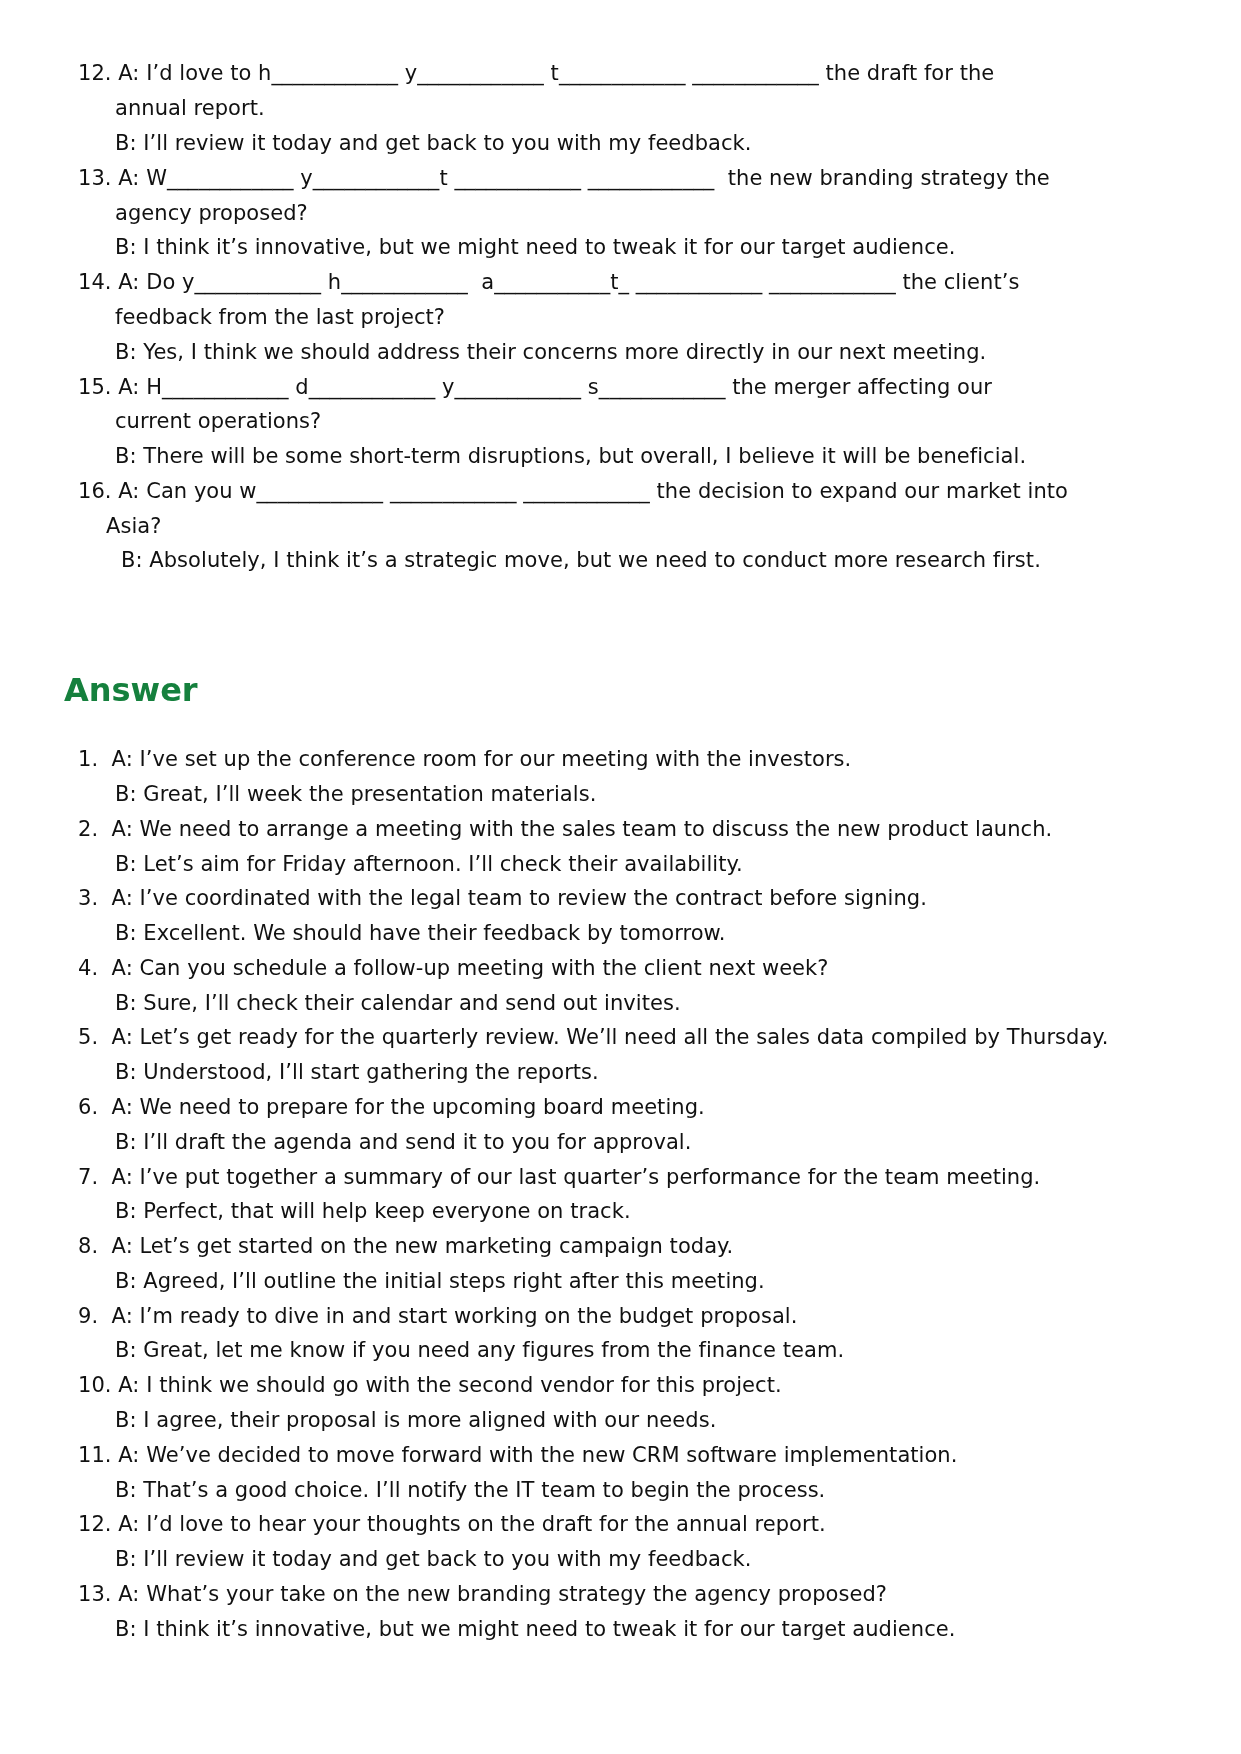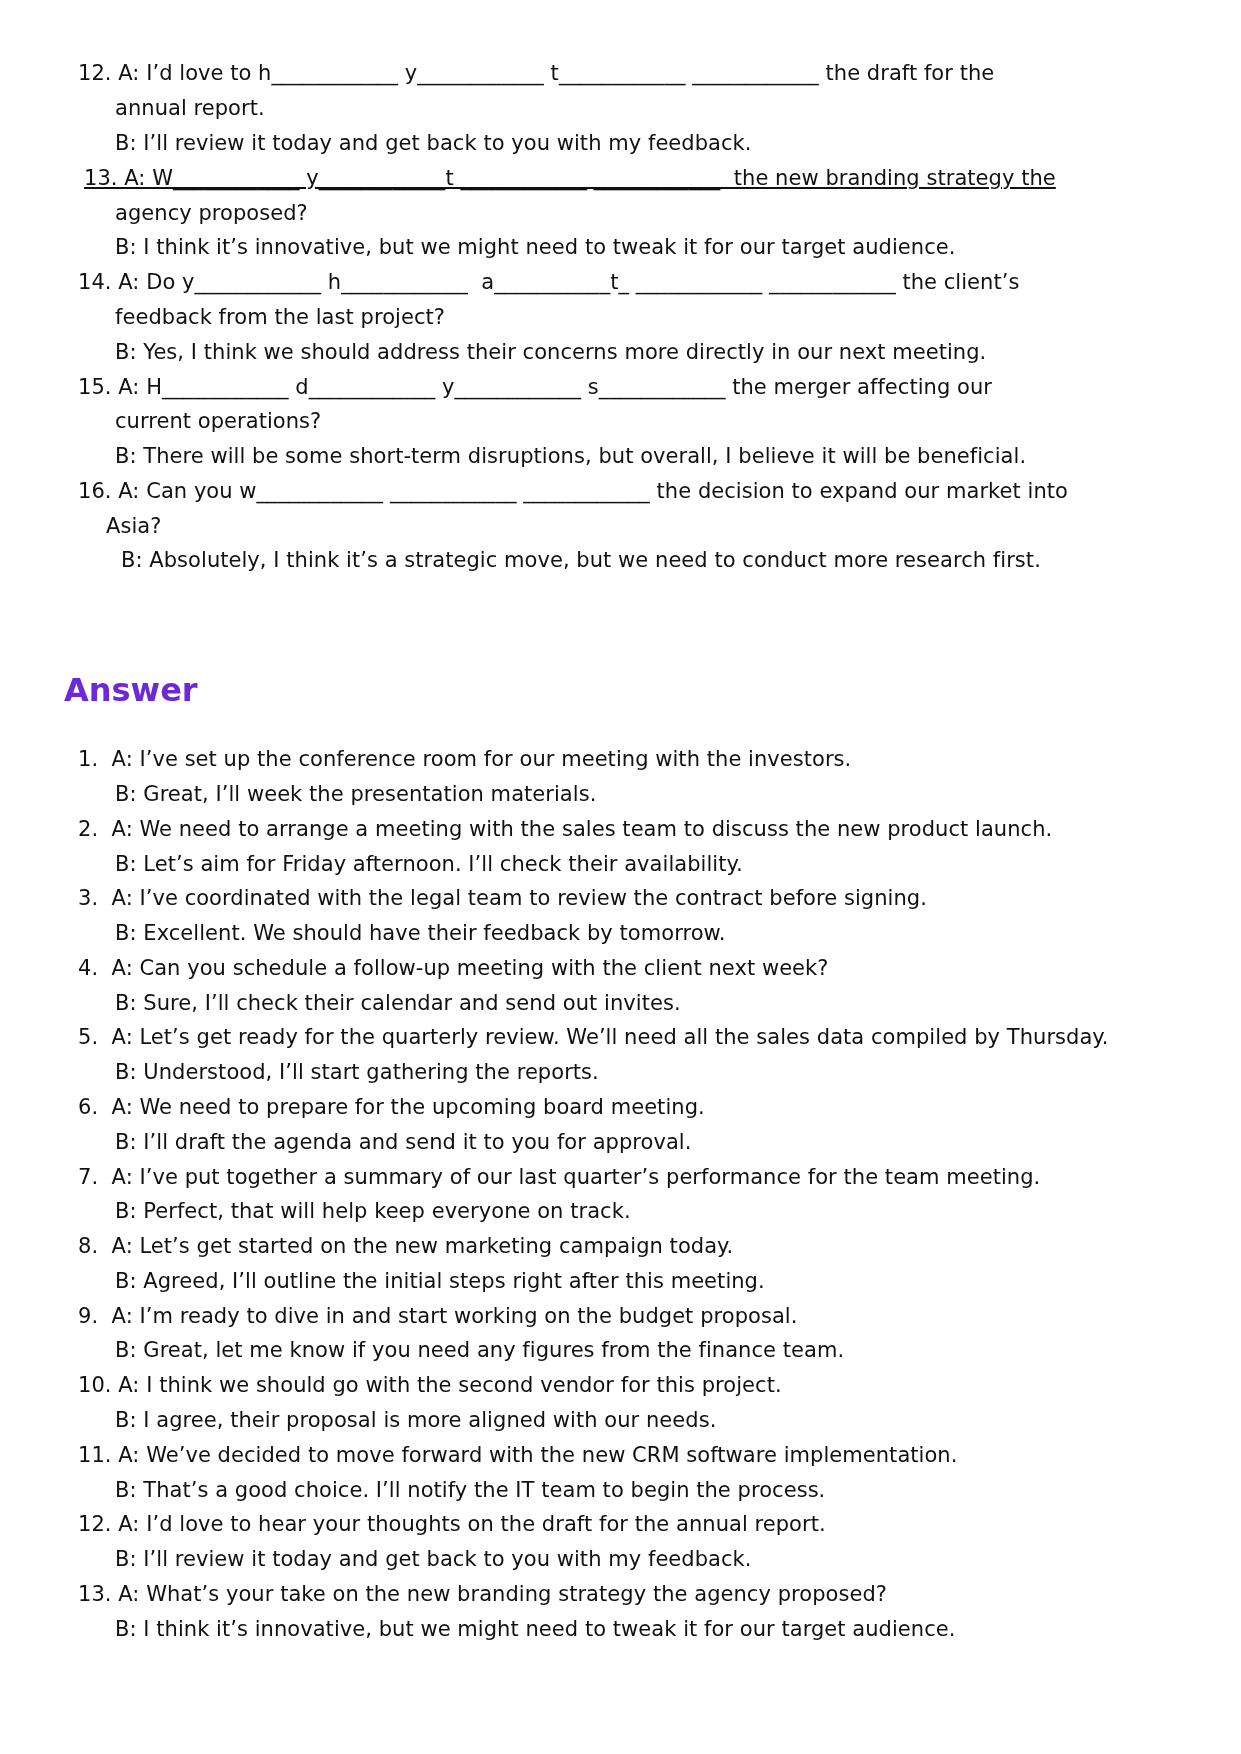--- a/index.html
+++ b/index.html
@@ -31,36 +31,36 @@
       height: 26px;
       letter-spacing: 0.05px;
     }
     .heading {
       position: absolute;
       left: 56px;
       top: 670px;
       font-size: 32px;
       font-weight: bold;
       line-height: 40px;
-      color: #6d28d9;
+      color: #15803d;
       font-family: "DejaVu Sans", sans-serif;
     }
   </style>
 </head>
 <body>
 
 <div class="page">
 
   <div>
 
     <div class="line" style="left:70px; top:60px;">12. A: I’d love to h____________ y____________ t____________ ____________ the draft for the</div>
     <div class="line" style="left:107px; top:95px;">annual report.</div>
     <div class="line" style="left:107px; top:130px;">B: I’ll review it today and get back to you with my feedback.</div>
 
-    <div class="line" style="left:76px; top:165px;text-decoration:underline;">13. A: W____________ y____________t ____________ ____________  the new branding strategy the</div>
+    <div class="line" style="left:70px; top:165px;">13. A: W____________ y____________t ____________ ____________  the new branding strategy the</div>
     <div class="line" style="left:107px; top:200px;">agency proposed?</div>
     <div class="line" style="left:107px; top:234px;">B: I think it’s innovative, but we might need to tweak it for our target audience.</div>
 
     <div class="line" style="left:70px; top:269px;">14. A: Do y____________ h____________  a___________t_ ____________ ____________ the client’s</div>
     <div class="line" style="left:107px; top:304px;">feedback from the last project?</div>
     <div class="line" style="left:107px; top:339px;">B: Yes, I think we should address their concerns more directly in our next meeting.</div>
 
     <div class="line" style="left:70px; top:374px;">15. A: H____________ d____________ y____________ s____________ the merger affecting our</div>
     <div class="line" style="left:107px; top:408px;">current operations?</div>
     <div class="line" style="left:107px; top:443px;">B: There will be some short-term disruptions, but overall, I believe it will be beneficial.</div>

